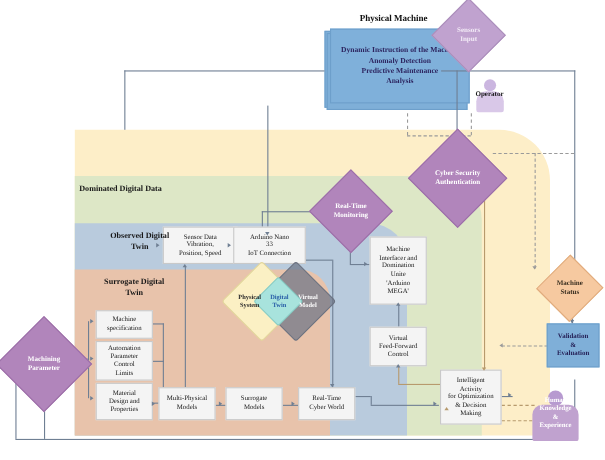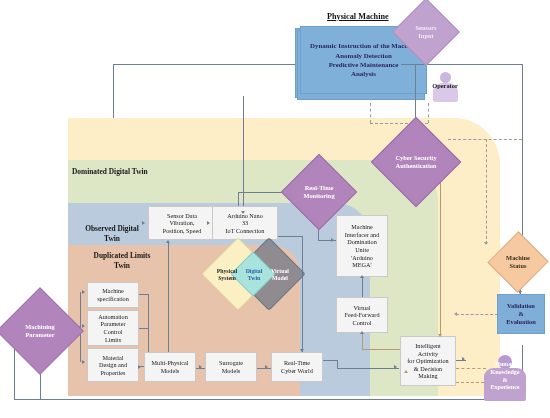--- a/index.html
+++ b/index.html
@@ -110,27 +110,27 @@
   <div class="ar ar-d" style="left:520px;top:250px;"></div>
   <div class="ln lnh" style="left:14px;top:399px;width:508px;"></div>
   <div class="ln lnv" style="left:14px;top:330px;height:69px;"></div>
   <div class="ln lnv" style="left:522px;top:345px;height:54px;"></div>
 
   <div class="panel p-d3"></div>
   <div class="panel p-dom"></div>
   <div class="panel p-obs"></div>
   <div class="panel p-dup"></div>
 
-  <div class="panel-label" style="left:72px;top:167px;width:130px;text-align:left;white-space:pre-line;">Dominated Digital Twin</div>
-  <div class="panel-label" style="left:59px;top:209px;width:106px;white-space:pre-line;margin-top:15px;">Observed Digital
+  <div class="panel-label" style="left:72px;top:167px;width:130px;text-align:left;white-space:pre-line;">Dominated Digital Data</div>
+  <div class="panel-label" style="left:74px;top:209px;width:106px;white-space:pre-line;">Observed Digital
 Twin</div>
-  <div class="panel-label" style="left:70px;top:251px;width:104px;white-space:pre-line;">Duplicated Limits
+  <div class="panel-label" style="left:70px;top:251px;width:104px;white-space:pre-line;">Surrogate Digital
 Twin</div>
 
-  <div class="pm-title" style="left:327px;top:12px;text-decoration:underline;">Physical Machine</div>
+  <div class="pm-title" style="left:327px;top:12px;">Physical Machine</div>
   <div class="pm-card" style="left:295px;top:28px;width:126px;height:68px;"></div>
   <div class="pm-card" style="left:297px;top:30px;width:126px;height:68px;"></div>
   <div class="pm-front" style="left:300px;top:26px;width:127px;height:68px;white-space:pre-line;">Dynamic Instruction of the Machine
 Anomaly Detection
 Predictive Maintenance
 Analysis</div>
 
   <div class="dia d-lilac" style="left:402px;top:8px;width:48px;height:48px;">
     <div class="shape"></div>
     <div class="txt" style="white-space:pre-line;">Sensors

